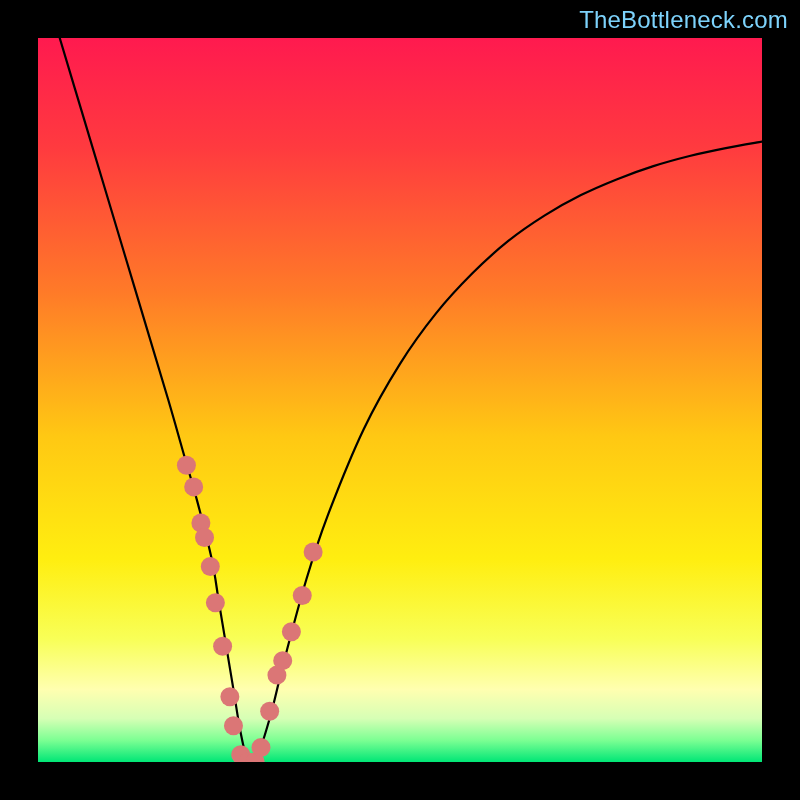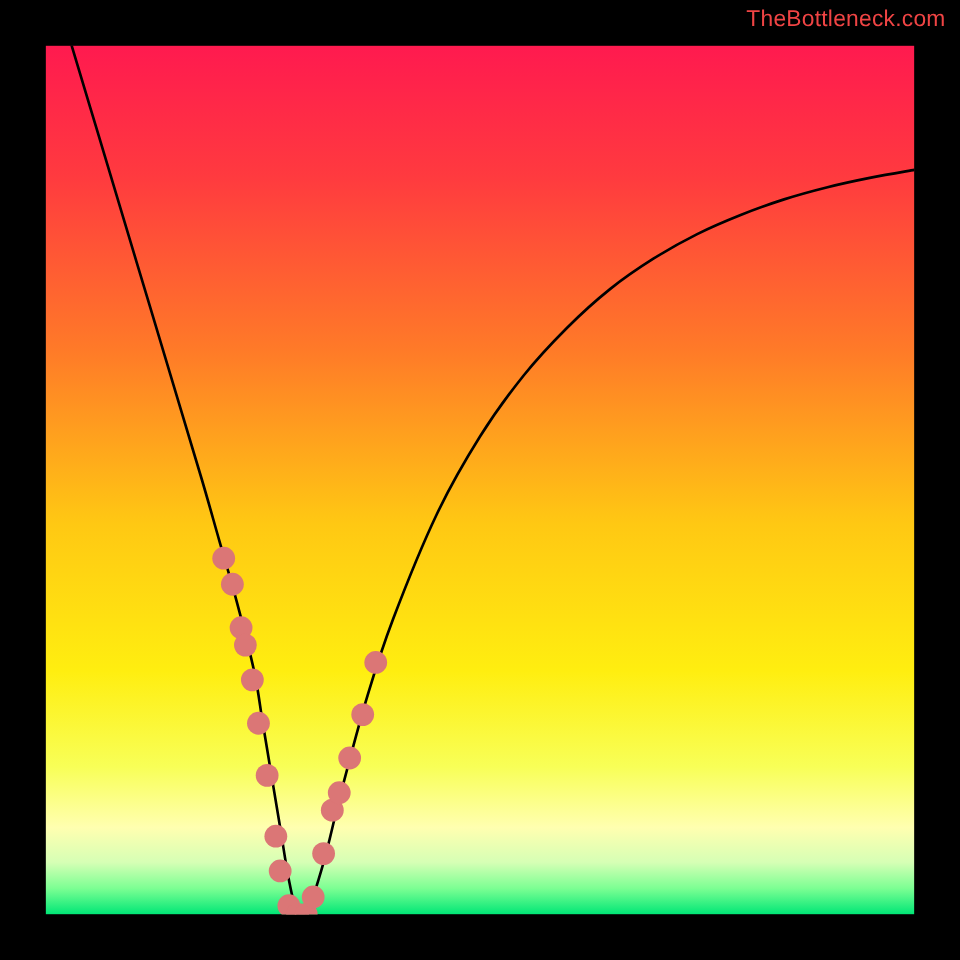--- a/index.html
+++ b/index.html
@@ -23,22 +23,22 @@
     position: absolute;
     left: 38px;
     top: 38px;
     width: 724px;
     height: 724px;
   }
   .watermark {
     position: absolute;
     top: 6px;
     right: 12px;
-    color: #ef4444;
-    font-size: 19px;
+    color: #7dd3fc;
+    font-size: 24px;
     font-weight: 500;
     letter-spacing: 0.2px;
     font-family: Arial, Helvetica, sans-serif;
   }
   svg {
     display: block;
   }
 </style>
 </head>
 <body>

